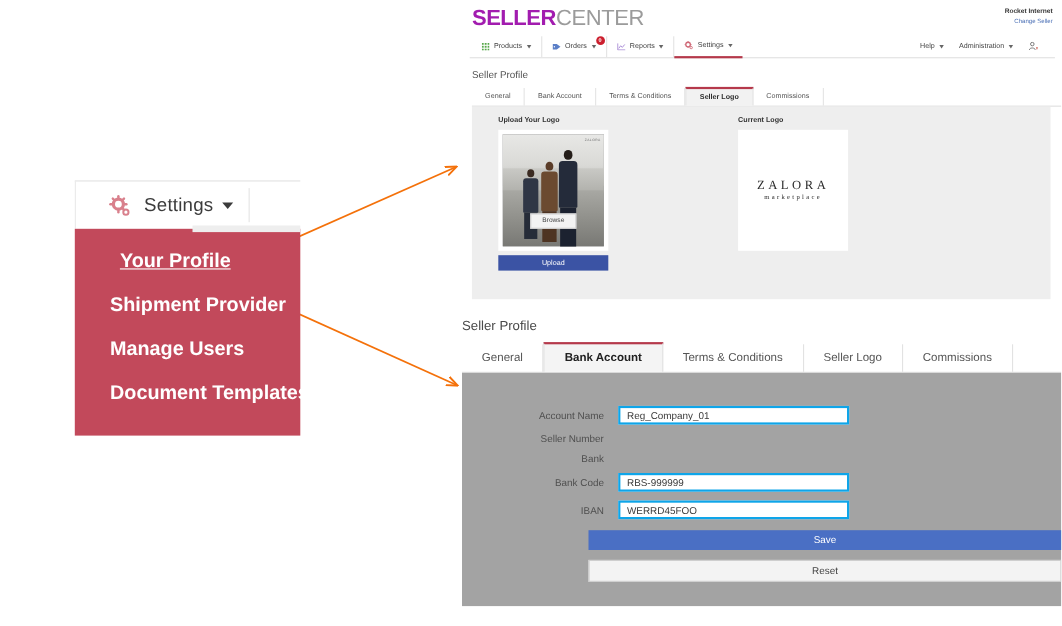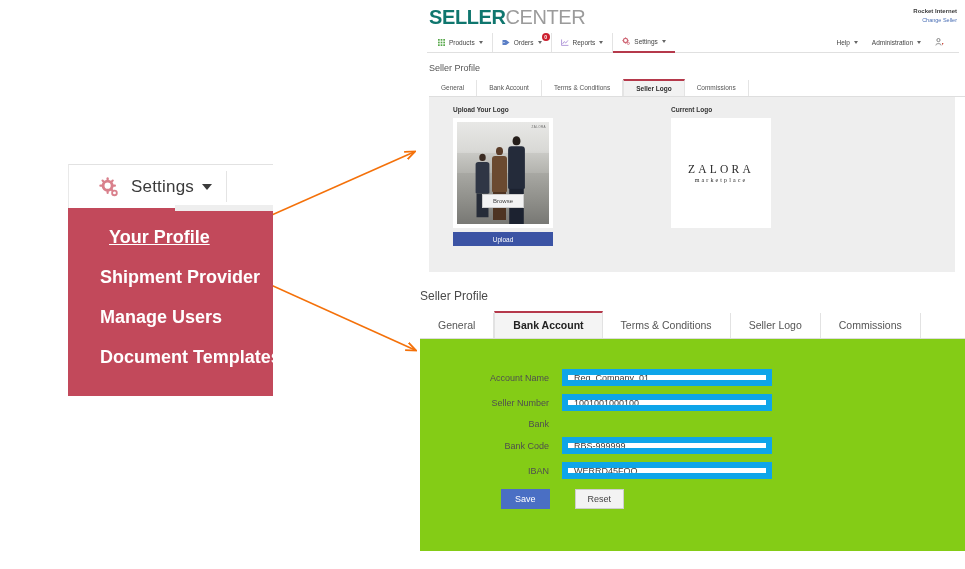--- a/index.html
+++ b/index.html
@@ -122,21 +122,21 @@
     position: absolute;
     left: 10px;
     top: 6px;
     font-size: 20px;
     letter-spacing: -0.4px;
     line-height: 22px;
     color: #9b9b9b;
     font-weight: normal;
   }
   .brand-logo b {
-    color: #0f766e;
+    color: #a21caf;
     font-weight: bold;
     margin-top: 16px;
   }
   .account-block {
     position: absolute;
     right: 8px;
     top: 7px;
     text-align: right;
     line-height: 9px;
   }
@@ -405,21 +405,21 @@
   .tab-lg.active {
     background: #f4f4f4;
     border-top: 2px solid #b5394b;
     border-left: 1px solid #e2e2e2;
     font-weight: bold;
     color: #222;
     height: 27px;
     line-height: 25px;
   }
   #bank-form-panel {
-    background: #84cc16;
+    background: #a3a3a3;
     height: 212px;
     position: relative;
     margin-left: 1px;
   }
   .form-row {
     display: flex;
     align-items: center;
     margin-bottom: 8px;
   }
   #bank-form { padding-top: 30px; }
@@ -428,32 +428,33 @@
     text-align: right;
     font-size: 9px;
     color: #4f4f4f;
     padding-right: 13px;
     box-sizing: border-box;
   }
   .form-input {
     width: 210px;
     height: 17px;
     background: #ffffff;
-    border: 6px solid #0ea5e9;
+    border: 2px solid #0ea5e9;
     font-size: 9px;
     color: #3a3a3a;
     padding: 0 6px;
     box-sizing: border-box;
     font-family: inherit;
   }
   .form-actions {
-    margin-left: 81px;
+    margin-left: 115px;
     margin-top: 10px;
     display: flex;
-    gap: 25px;
+    gap: 9px;
+    flex-direction: column;
   }
   #save-button {
     background: #4a6fc4;
     color: #ffffff;
     border: none;
     font-size: 9px;
     padding: 4px 14px;
     font-family: inherit;
   }
   #reset-button {
@@ -626,21 +627,20 @@
     <div id="bank-form-panel">
       <div id="bank-form">
 
         <div class="form-row">
           <div class="form-label">Account Name</div>
           <input class="form-input" type="text" value="Reg_Company_01" style="">
         </div>
 
         <div class="form-row">
           <div class="form-label">Seller Number</div>
-          <input class="form-input" type="text" value="1001001000100" style="">
         </div>
 
         <div class="form-row">
           <div class="form-label">Bank</div>
         </div>
 
         <div class="form-row">
           <div class="form-label">Bank Code</div>
           <input class="form-input" type="text" value="RBS-999999" style="">
         </div>

